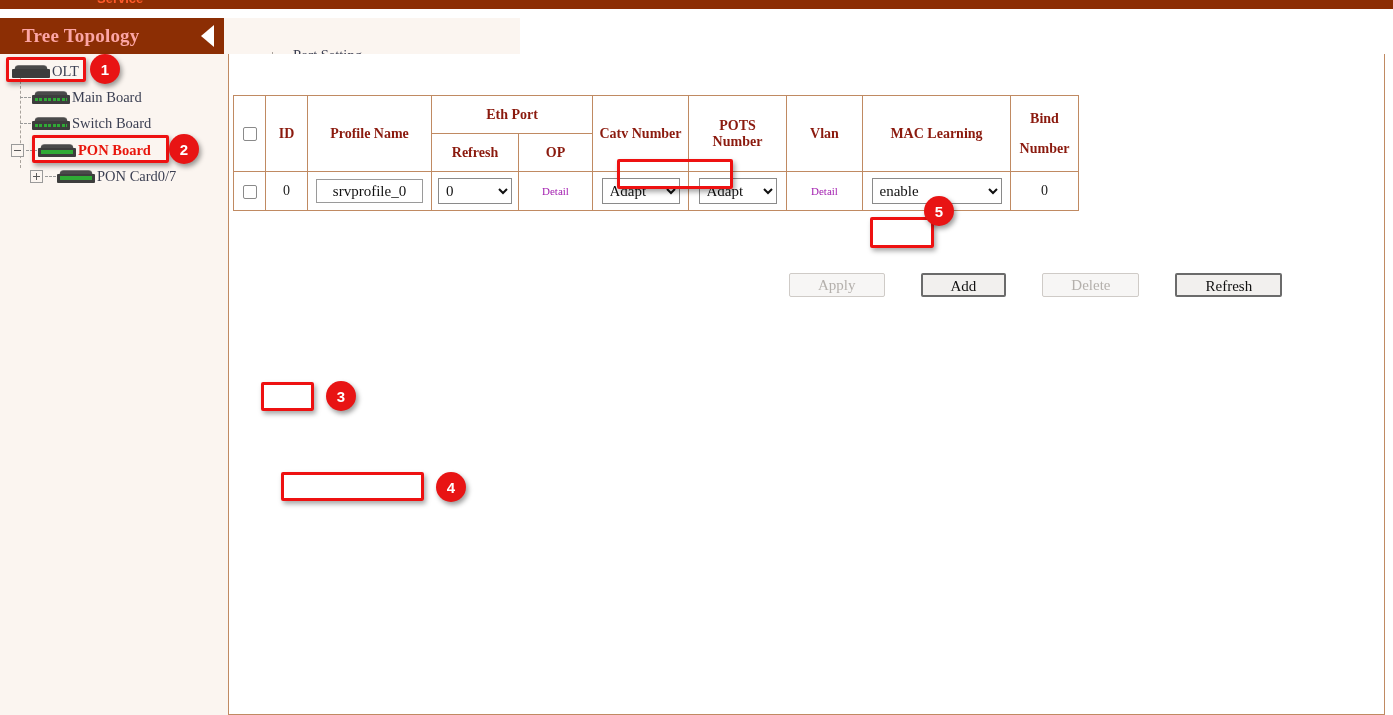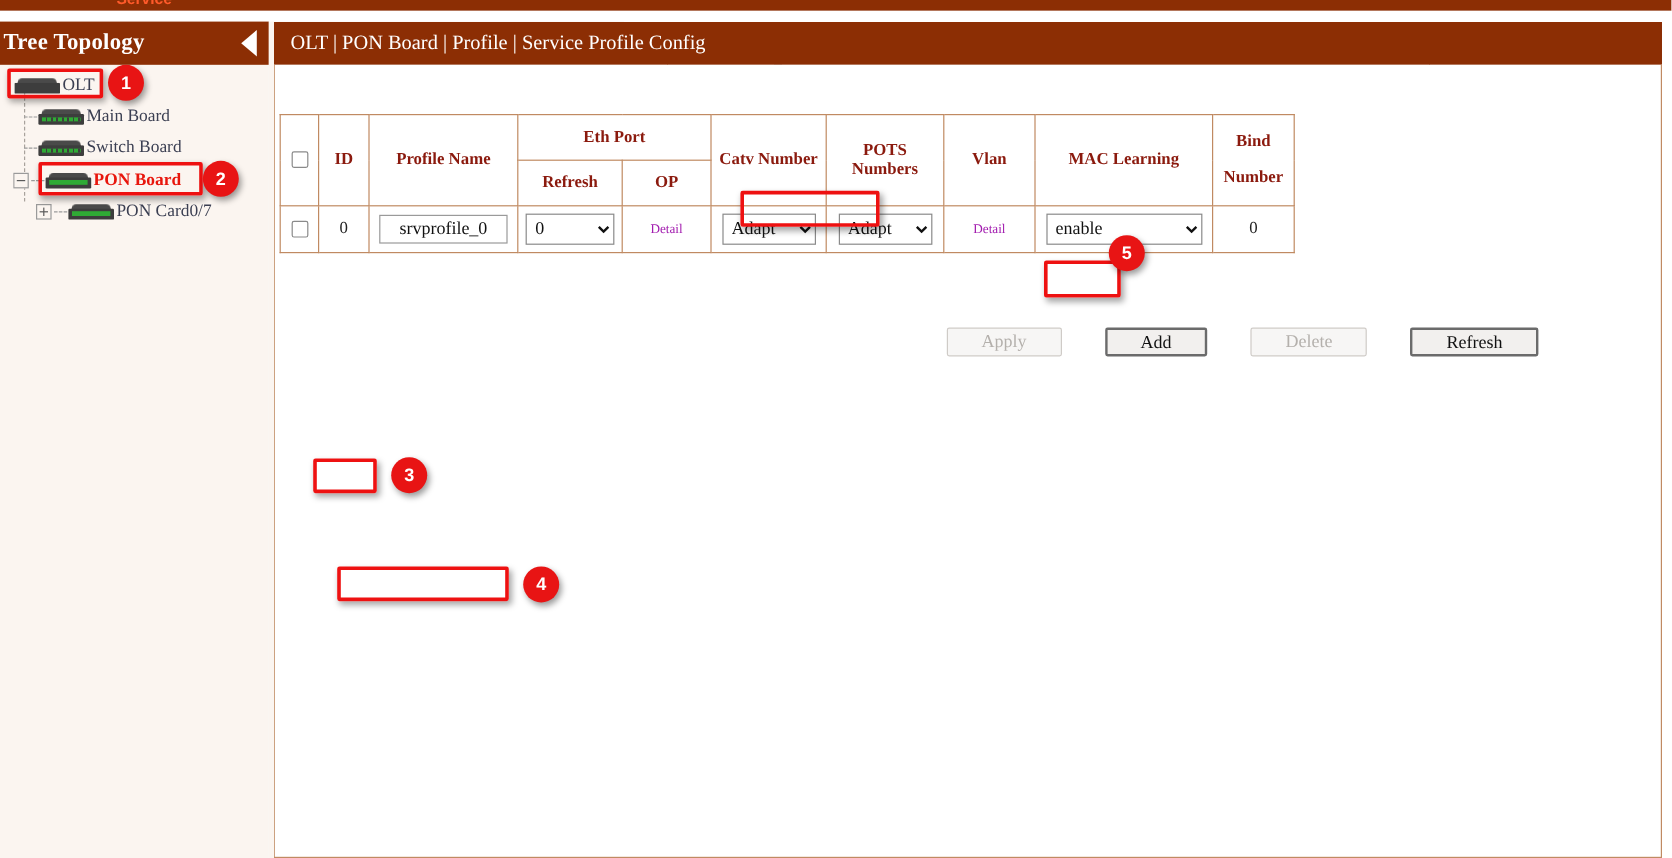--- a/index.html
+++ b/index.html
@@ -28,23 +28,23 @@
     background: #ffffff;
   }
 
   
   .tree-panel {
     position: absolute; left: 0; top: 18px; width: 224px; height: 697px;
     background: #fbf5f0;
   }
   .tree-header {
     position: absolute; left: 0; top: 0; width: 224px; height: 36px;
-    background: #8c2e04; color: #ffffff;
+    background: #8c2e04; color: #fca5a5;
     display: flex; align-items: center; justify-content: space-between;
-    padding: 0 10px 0 3px;
+    padding: 0 10px 0 22px;
   }
   .tree-title { font-size: 19px; font-weight: bold; letter-spacing: .2px; }
   .collapse-arrow {
     width: 0; height: 0;
     border-top: 11px solid transparent;
     border-bottom: 11px solid transparent;
     border-right: 13px solid #ffffff;
     cursor: pointer;
   }
   .tree-body { position: absolute; left: 0; top: 36px; width: 224px; bottom: 0; }
@@ -411,39 +411,36 @@
 
     <div class="menu-sb">
       <div class="sb-up">
           <i></i>
         </div>
       <div class="sb-thumb"></div>
     </div>
   </div>
 
   <div class="content-panel">
-    <div class="crumb-bar">
-      <span>OLT | PON Board | Profile | Service Profile Config</span>
-    </div>
 
     <div class="content-body">
 
 
       <div class="tbl-wrap">
         <table class="grid">
           <thead>
             <tr>
               <th class="tall" rowspan="2" style="width:32px;">
                 <span class="chk"></span>
               </th>
               <th class="tall" rowspan="2" style="width:42px;">ID</th>
               <th class="tall" rowspan="2" style="width:124px;">Profile Name</th>
               <th colspan="2" style="width:152px;">Eth Port</th>
               <th class="tall" rowspan="2" style="width:96px;">Catv Number</th>
-              <th class="tall" rowspan="2" style="width:98px;">POTS Numbers</th>
+              <th class="tall" rowspan="2" style="width:98px;">POTS Number</th>
               <th class="tall" rowspan="2" style="width:76px;">Vlan</th>
               <th class="tall" rowspan="2" style="width:148px;">MAC Learning</th>
               <th class="tall" rowspan="2" style="width:68px;">
                 <div>Bind</div>
                 <div style="height:14px"></div>
                 <div>Number</div>
               </th>
             </tr>
             <tr>
               <th style="width:78px;">Refresh</th>

